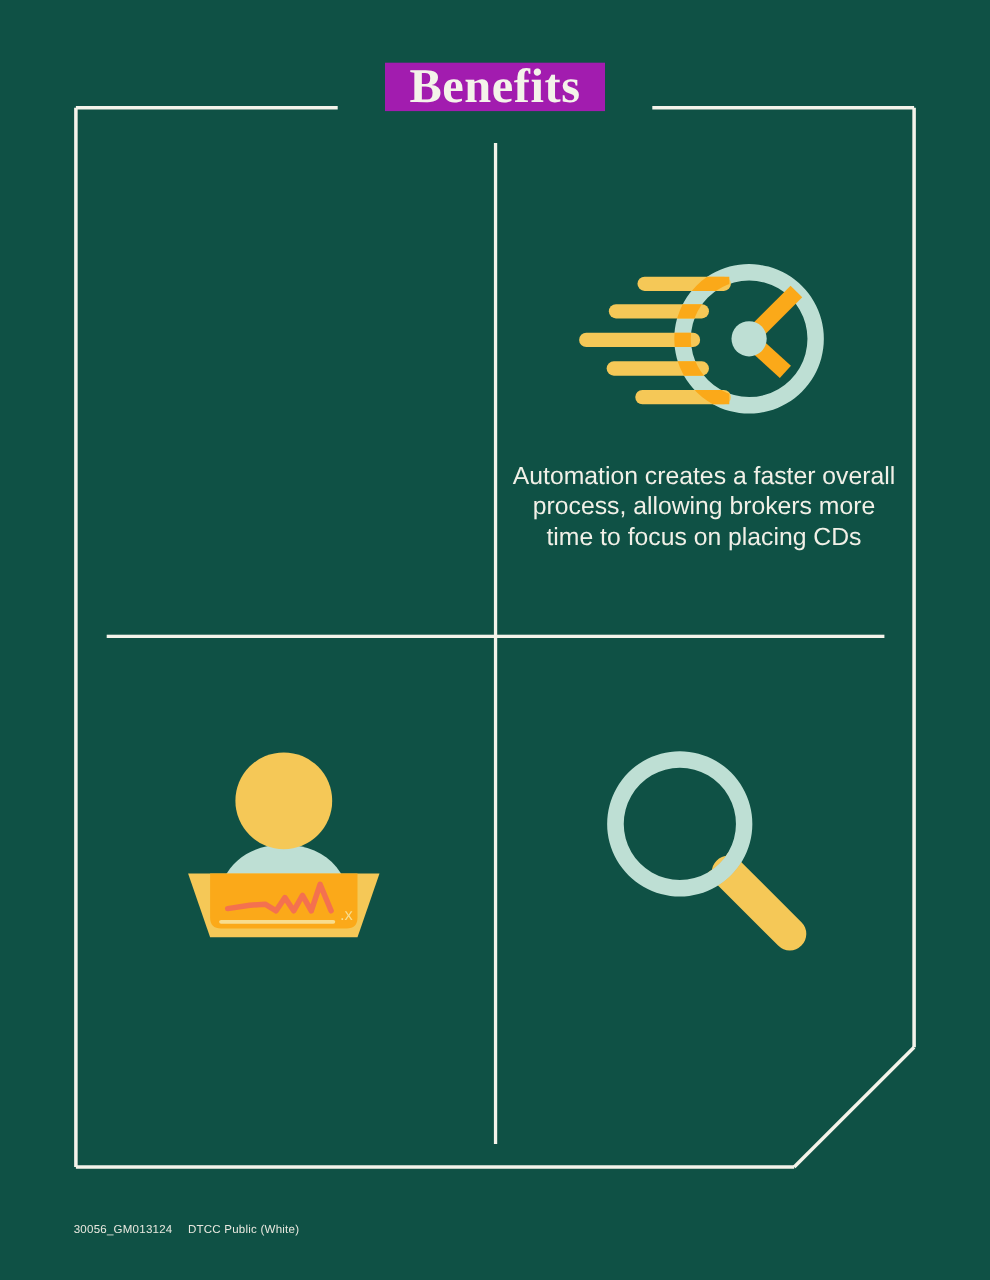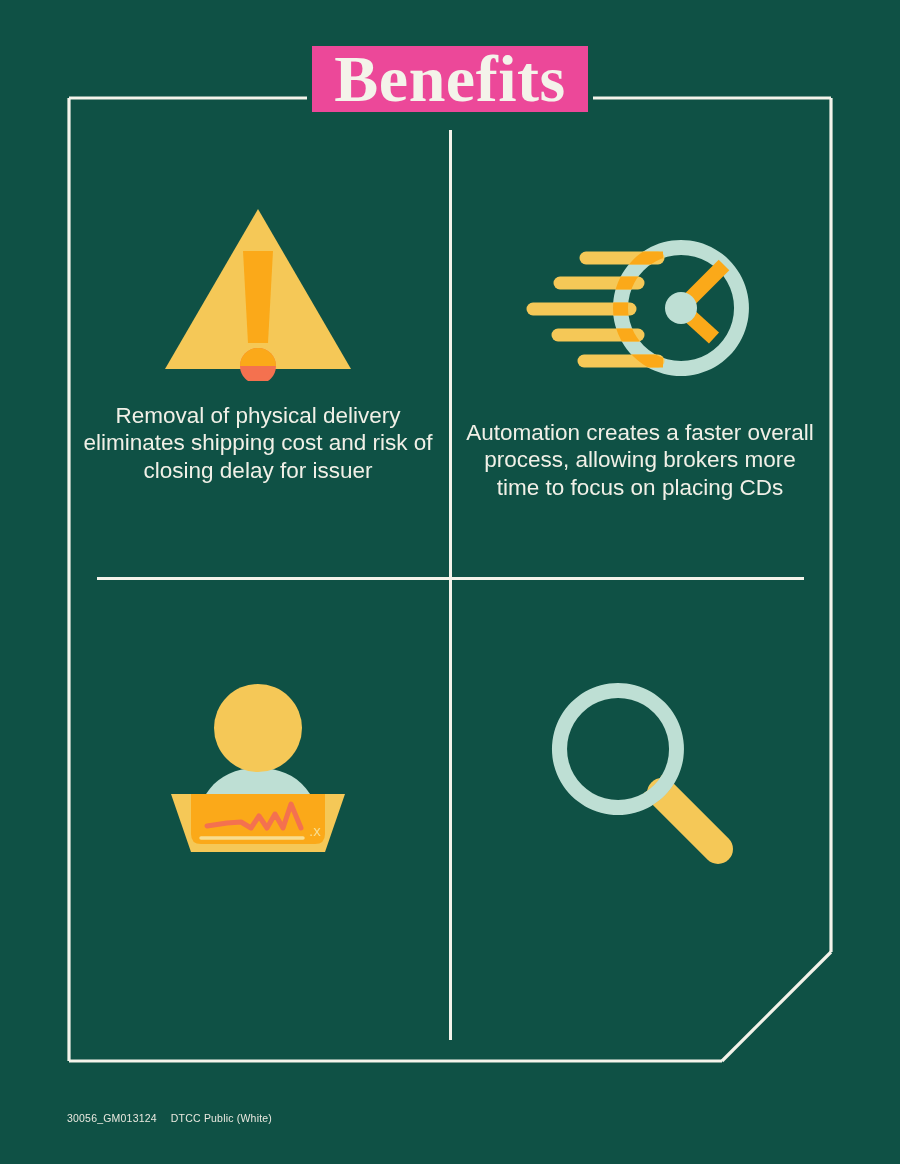--- a/index.html
+++ b/index.html
@@ -28,27 +28,27 @@
     left: 0;
     width: 900px;
     height: 70px;
     display: flex;
     align-items: center;
     justify-content: center;
     z-index: 5;
   }
   .title-text {
     font-family: "Liberation Serif", "DejaVu Serif", serif;
-    font-size: 66px;
+    font-size: 44px;
     font-weight: bold;
     color: #f4f3ea;
     letter-spacing: 0.5px;
     line-height: 1;
     padding: 0 22px;
-    background: #ec4899;
+    background: #a21caf;
     white-space: nowrap;
   }
 
   
   .frame {
     position: absolute;
     left: 67px;
     top: 96px;
     width: 766px;
     height: 967px;
@@ -140,31 +140,20 @@
     </svg>
   </div>
 
   <div class="title-row">
     <div class="title-text">Benefits</div>
   </div>
 
   <div class="v-divider"></div>
   <div class="h-divider"></div>
 
-  <div class="quad quad-tl">
-    <div class="icon-box">
-      <svg width="190" height="180" viewBox="0 0 190 180" aria-hidden="true">
-        <polygon points="95,8 188,168 2,168" fill="#f5c857"></polygon>
-        <polygon points="80,50 110,50 105,142 85,142" fill="#fba919"></polygon>
-        <circle cx="95" cy="165" r="18" fill="#f4714f"></circle>
-        <path d="M77 165 a18 18 0 0 1 36 0 z" fill="#fba919"></path>
-      </svg>
-    </div>
-    <div class="quad-caption">Removal of physical delivery eliminates shipping cost and risk of closing delay for issuer</div>
-  </div>
 
   <div class="quad quad-tr">
     <div class="icon-box">
       <svg width="245" height="160" viewBox="0 0 245 160" aria-hidden="true">
         <defs>
           <clipPath id="ringClip">
             <path d="M163 80 m-68,0 a68,68 0 1,0 136,0 a68,68 0 1,0 -136,0 M163 80 m-53,0 a53,53 0 1,1 106,0 a53,53 0 1,1 -106,0" clip-rule="evenodd"></path>
           </clipPath>
         </defs>
 

